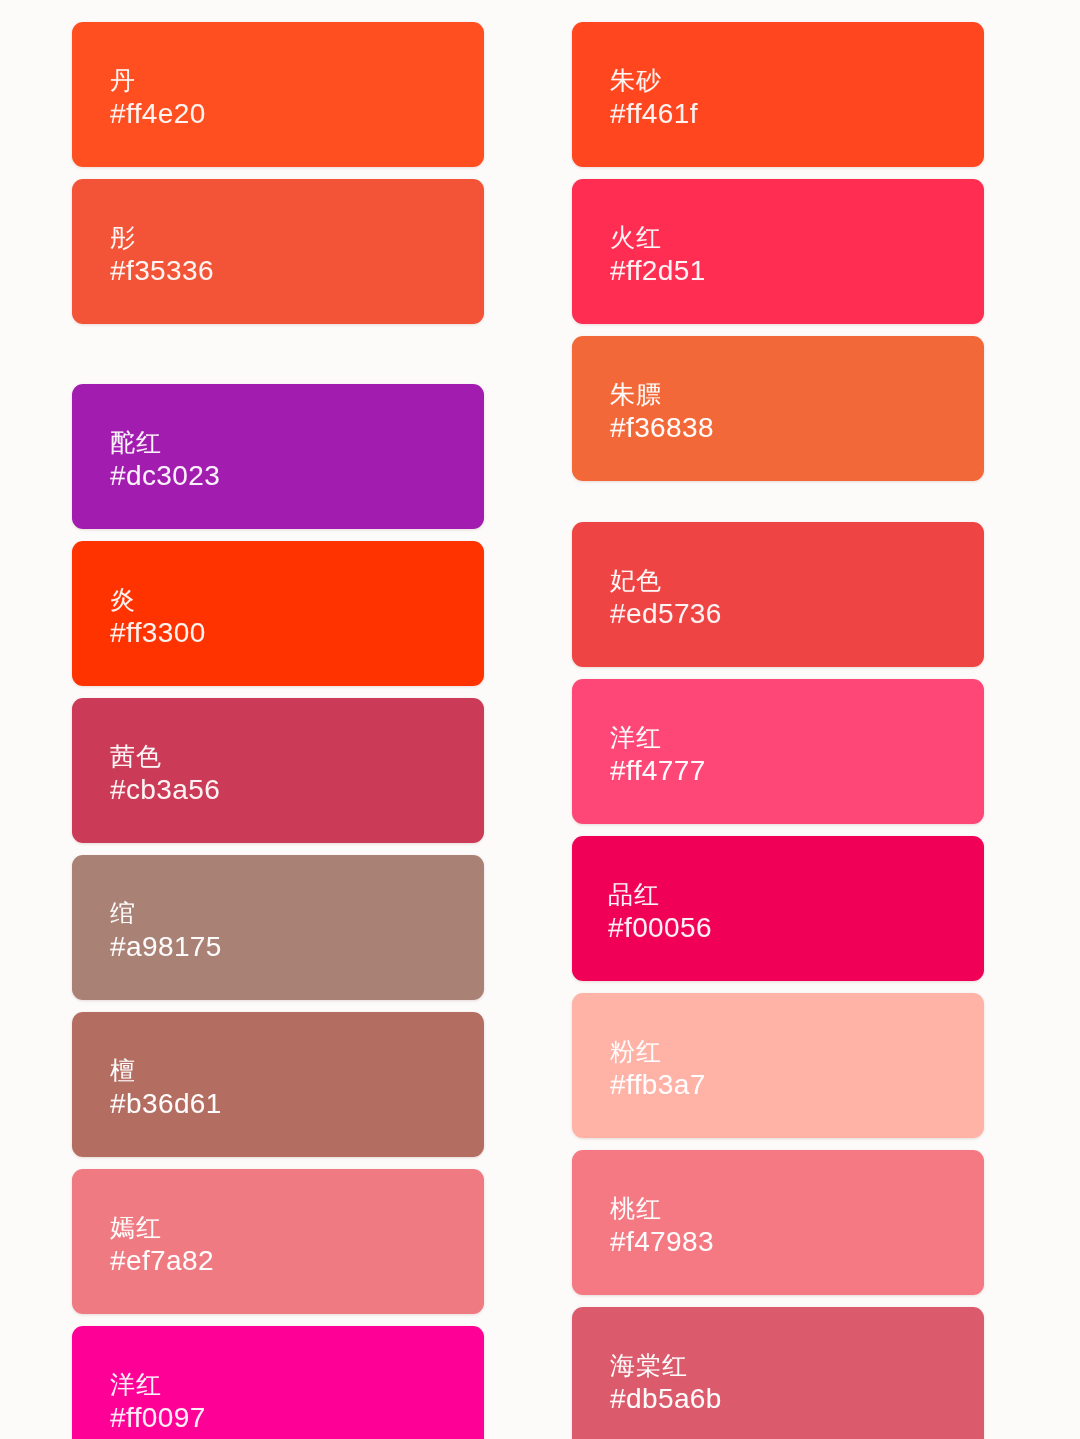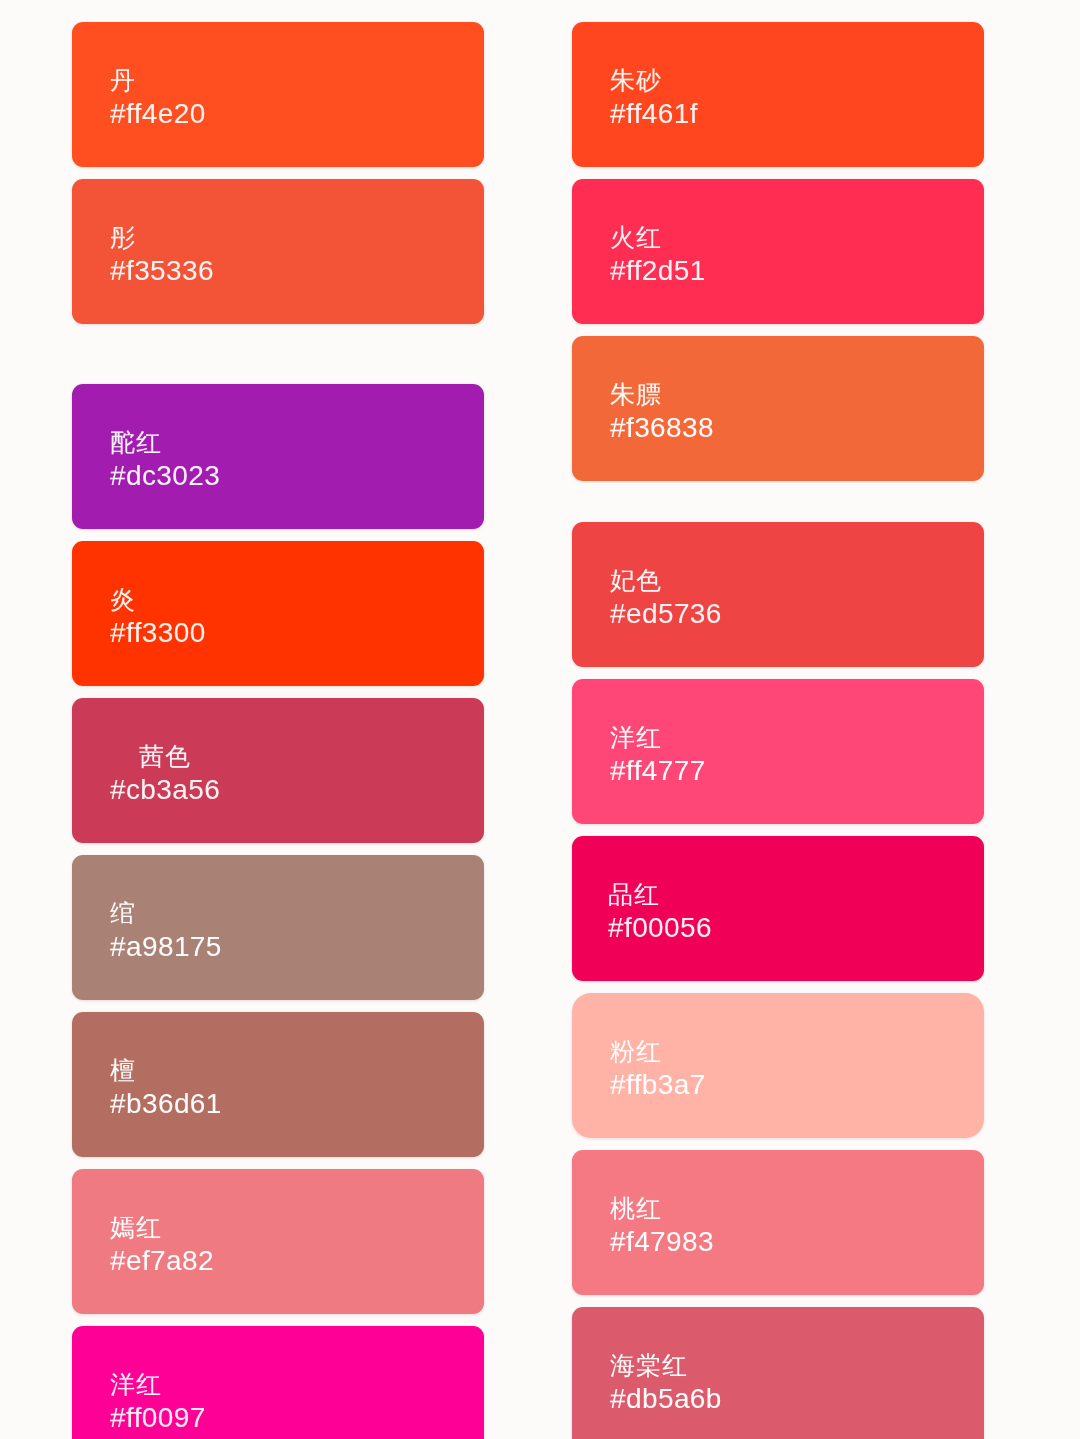--- a/index.html
+++ b/index.html
@@ -112,21 +112,21 @@
           <span class="swatch-name">酡红</span>
           <span class="swatch-hex">#dc3023</span>
         </span>
       </div>
       <div class="swatch-card" style="background-color: rgb(255, 51, 0);">
         <span class="swatch-inner">
           <span class="swatch-name">炎</span>
           <span class="swatch-hex">#ff3300</span>
         </span>
       </div>
-      <div class="swatch-card" style="background-color: rgb(203, 58, 86); text-align: center;">
+      <div class="swatch-card" style="background-color: rgb(203, 58, 86);">
         <span class="swatch-inner">
           <span class="swatch-name">茜色</span>
           <span class="swatch-hex">#cb3a56</span>
         </span>
       </div>
       <div class="swatch-card light" style="background-color: rgb(169, 129, 117);">
         <span class="swatch-inner">
           <span class="swatch-name">绾</span>
           <span class="swatch-hex">#a98175</span>
         </span>
@@ -181,21 +181,21 @@
           <span class="swatch-name">洋红</span>
           <span class="swatch-hex">#ff4777</span>
         </span>
       </div>
       <div class="swatch-card" style="background-color: rgb(240, 0, 86); padding-left: 36px;">
         <span class="swatch-inner">
           <span class="swatch-name">品红</span>
           <span class="swatch-hex">#f00056</span>
         </span>
       </div>
-      <div class="swatch-card light" style="background-color: rgb(255, 179, 167); border-radius: 19px;">
+      <div class="swatch-card light" style="background-color: rgb(255, 179, 167);">
         <span class="swatch-inner">
           <span class="swatch-name">粉红</span>
           <span class="swatch-hex">#ffb3a7</span>
         </span>
       </div>
       <div class="swatch-card light" style="background-color: rgb(244, 121, 131);">
         <span class="swatch-inner">
           <span class="swatch-name">桃红</span>
           <span class="swatch-hex">#f47983</span>
         </span>

